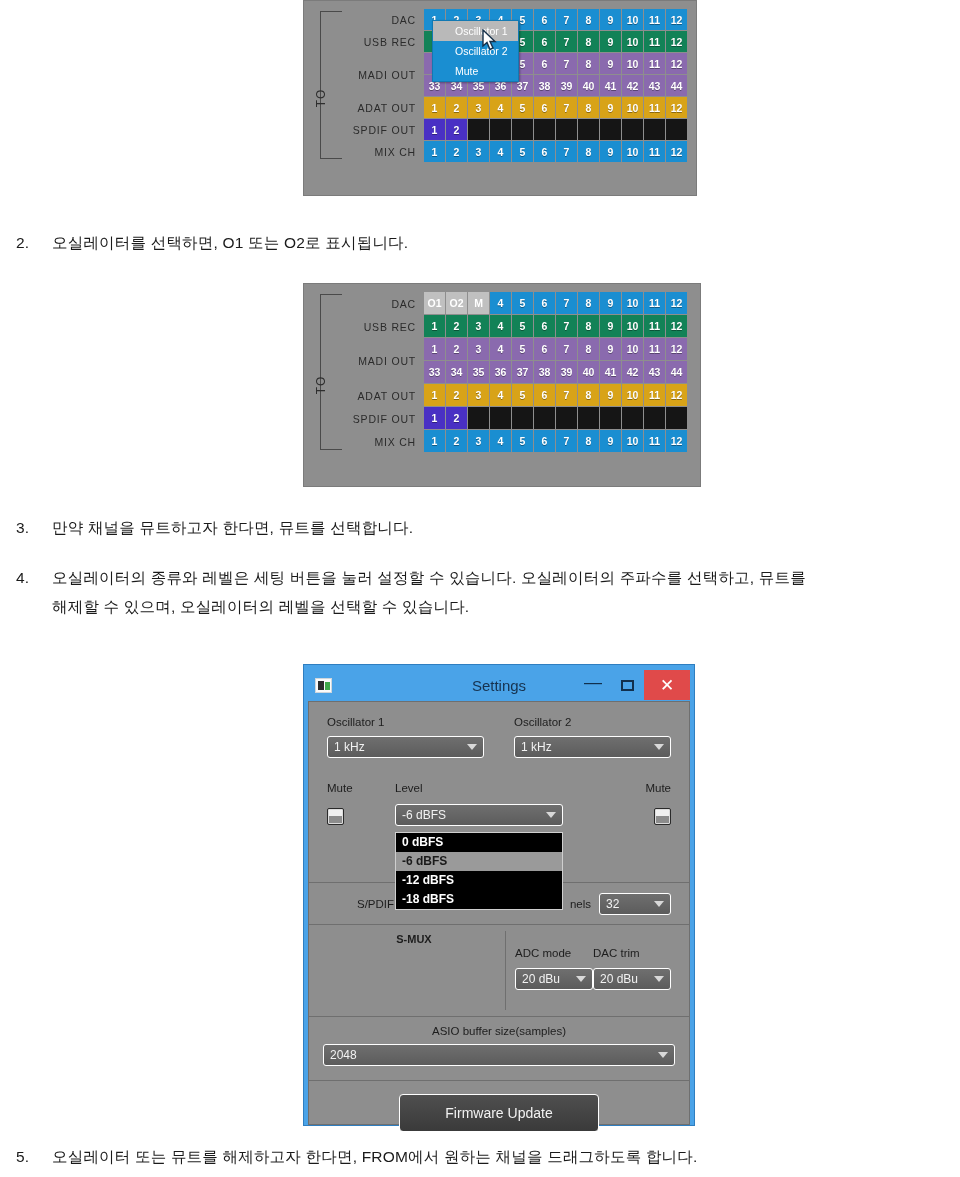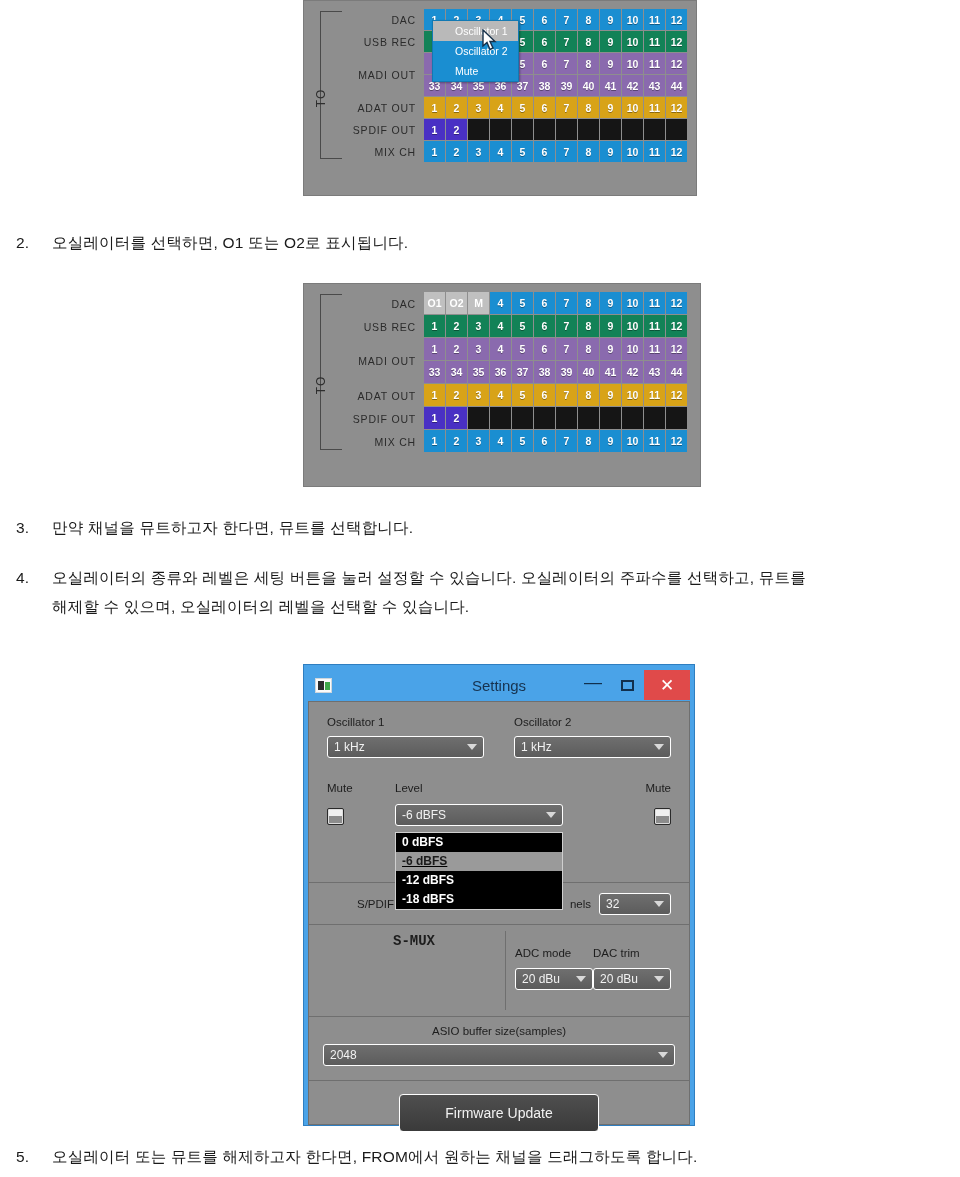--- a/index.html
+++ b/index.html
@@ -162,21 +162,21 @@
   .dlg-body {
     background: #8e8e8e;
     border: 1px solid #6f6f6f;
     position: relative;
     padding: 0;
   }
   .sec { padding: 10px 14px; position: relative; }
   .sec + .sec { border-top: 1px solid #6f6f6f; }
 
   .lbl { font-size: 11.5px; color: #1d1d1d; white-space: nowrap; }
-  .lbl-b { font-size: 14px; color: #1d1d1d; font-weight: bold; font-family: Liberation Mono, monospace; }
+  .lbl-b { font-size: 11px; color: #1d1d1d; font-weight: bold; }
 
   .combo {
     height: 22px;
     background: linear-gradient(#6f6f6f, #5c5c5c);
     border: 1px solid #ffffff;
     border-radius: 3px;
     display: flex;
     align-items: center;
     padding: 0 6px;
     position: relative;
@@ -212,21 +212,20 @@
     border: solid #ffffff;
     border-width: 0 2.5px 2.5px 0;
     transform: rotate(42deg);
   }
 
   .dropdown-list {
     position: absolute;
     background: #000000;
     border: 1px solid #cfcfcf;
     z-index: 40;
-    text-decoration: underline;
   }
   .dd-item {
     font-size: 12px;
     color: #ffffff;
     padding: 2px 6px;
     line-height: 15px;
     white-space: nowrap;
     font-weight: bold;
   }
   .dd-item.hl { background: #9a9a9a; color: #1a1a1a; }

